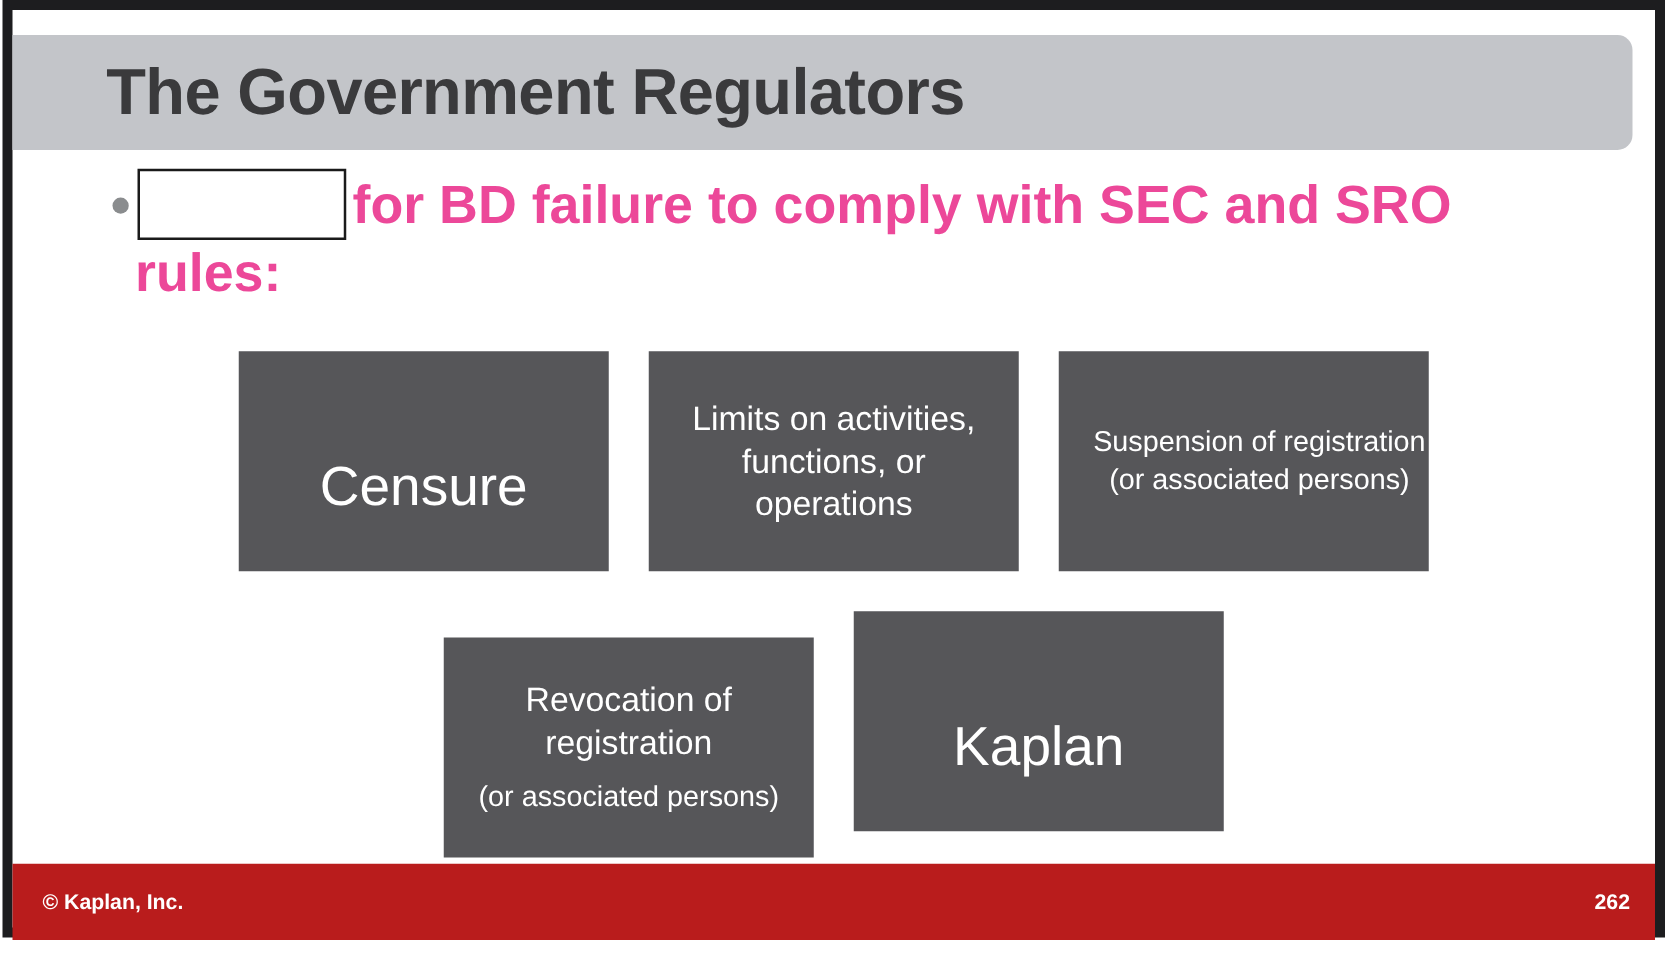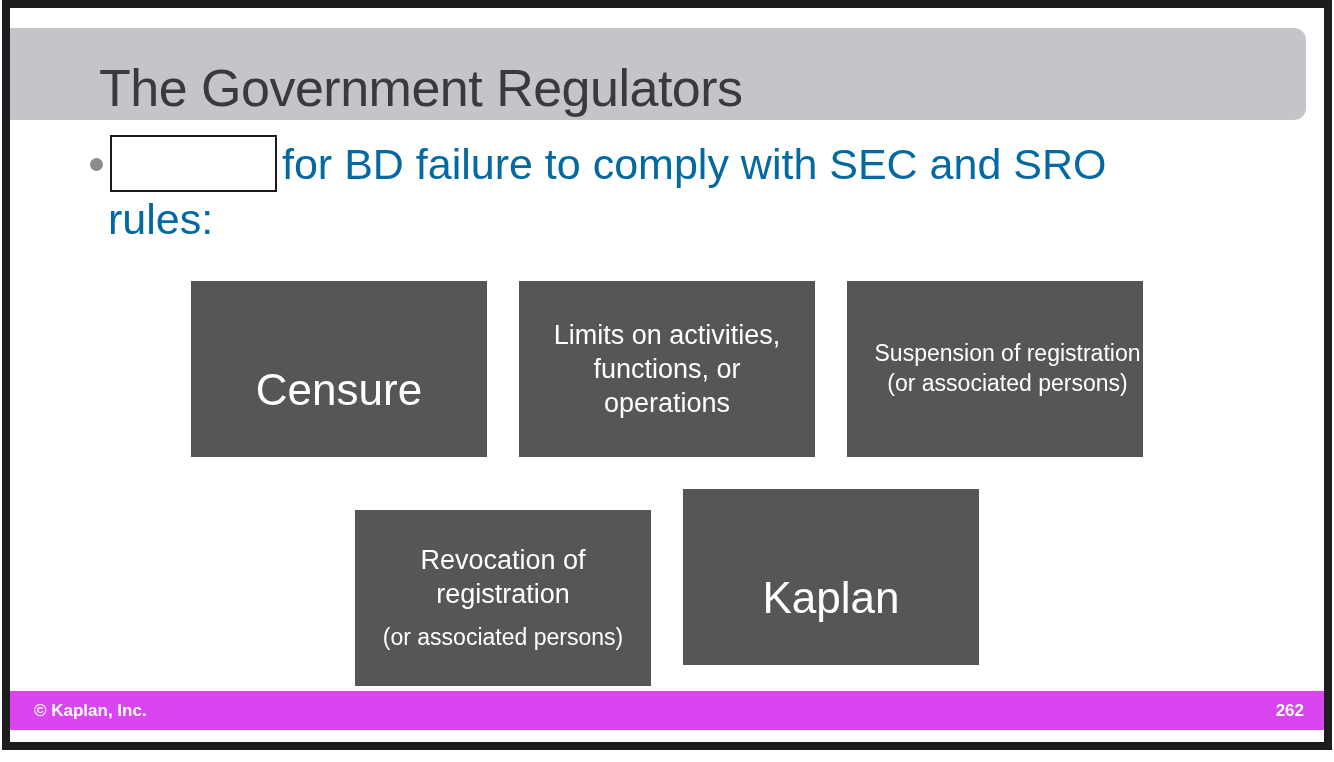--- a/index.html
+++ b/index.html
@@ -29,25 +29,25 @@
   .banner {
     position: absolute;
     left: 0;
     top: 20px;
     width: 1296px;
     height: 92px;
     background: #c3c5c9;
     border-radius: 0 12px 12px 0;
   }
   .banner h1 {
-    margin: 14px;
+    margin: 0;
     padding-left: 75px;
     line-height: 92px;
     font-size: 52px;
-    font-weight: normal;
+    font-weight: bold;
     color: #3a3a3c;
     letter-spacing: -0.5px;
     white-space: nowrap;
   }
   
   .bullet-dot {
     position: absolute;
     left: 80px;
     top: 150px;
     width: 13px;
@@ -60,24 +60,25 @@
     left: 100px;
     top: 127px;
     width: 167px;
     height: 57px;
     background: #ffffff;
     border: 2px solid #1a1a1a;
     box-sizing: border-box;
   }
   .bullet-text {
     position: absolute;
-    color: #0369a1;
+    color: #ec4899;
     font-size: 43px;
     line-height: 47px;
     white-space: nowrap;
+    font-weight: bold;
   }
   .bullet-text.line1 { left: 272px; top: 133px; }
   .bullet-text.line2 { left: 98px; top: 188px; }
   
   .sbox {
     position: absolute;
     width: 296px;
     height: 176px;
     background: #565659;
     color: #ffffff;
@@ -95,22 +96,22 @@
   .sbox .big   { font-size: 44px; line-height: 1.1; display: block; margin-top: 43px; }
   .sbox .med   { font-size: 27px; line-height: 1.26; display: block; }
   .sbox .small { font-size: 23px; line-height: 1.3; display: block; margin-left: 25px; }
   .sbox .sub   { font-size: 23px; line-height: 1.3; display: block; margin-top: 12px; }
   
   .footer {
     position: absolute;
     left: 0;
     top: 683px;
     width: 1314px;
-    height: 39px;
-    background: #d946ef;
+    height: 61px;
+    background: #b91c1c;
     box-sizing: border-box;
     display: flex;
     align-items: center;
     justify-content: space-between;
     padding: 0 20px 0 24px;
   }
   .footer .copyright,
   .footer .pagenum {
     color: #ffffff;
     font-size: 17px;

